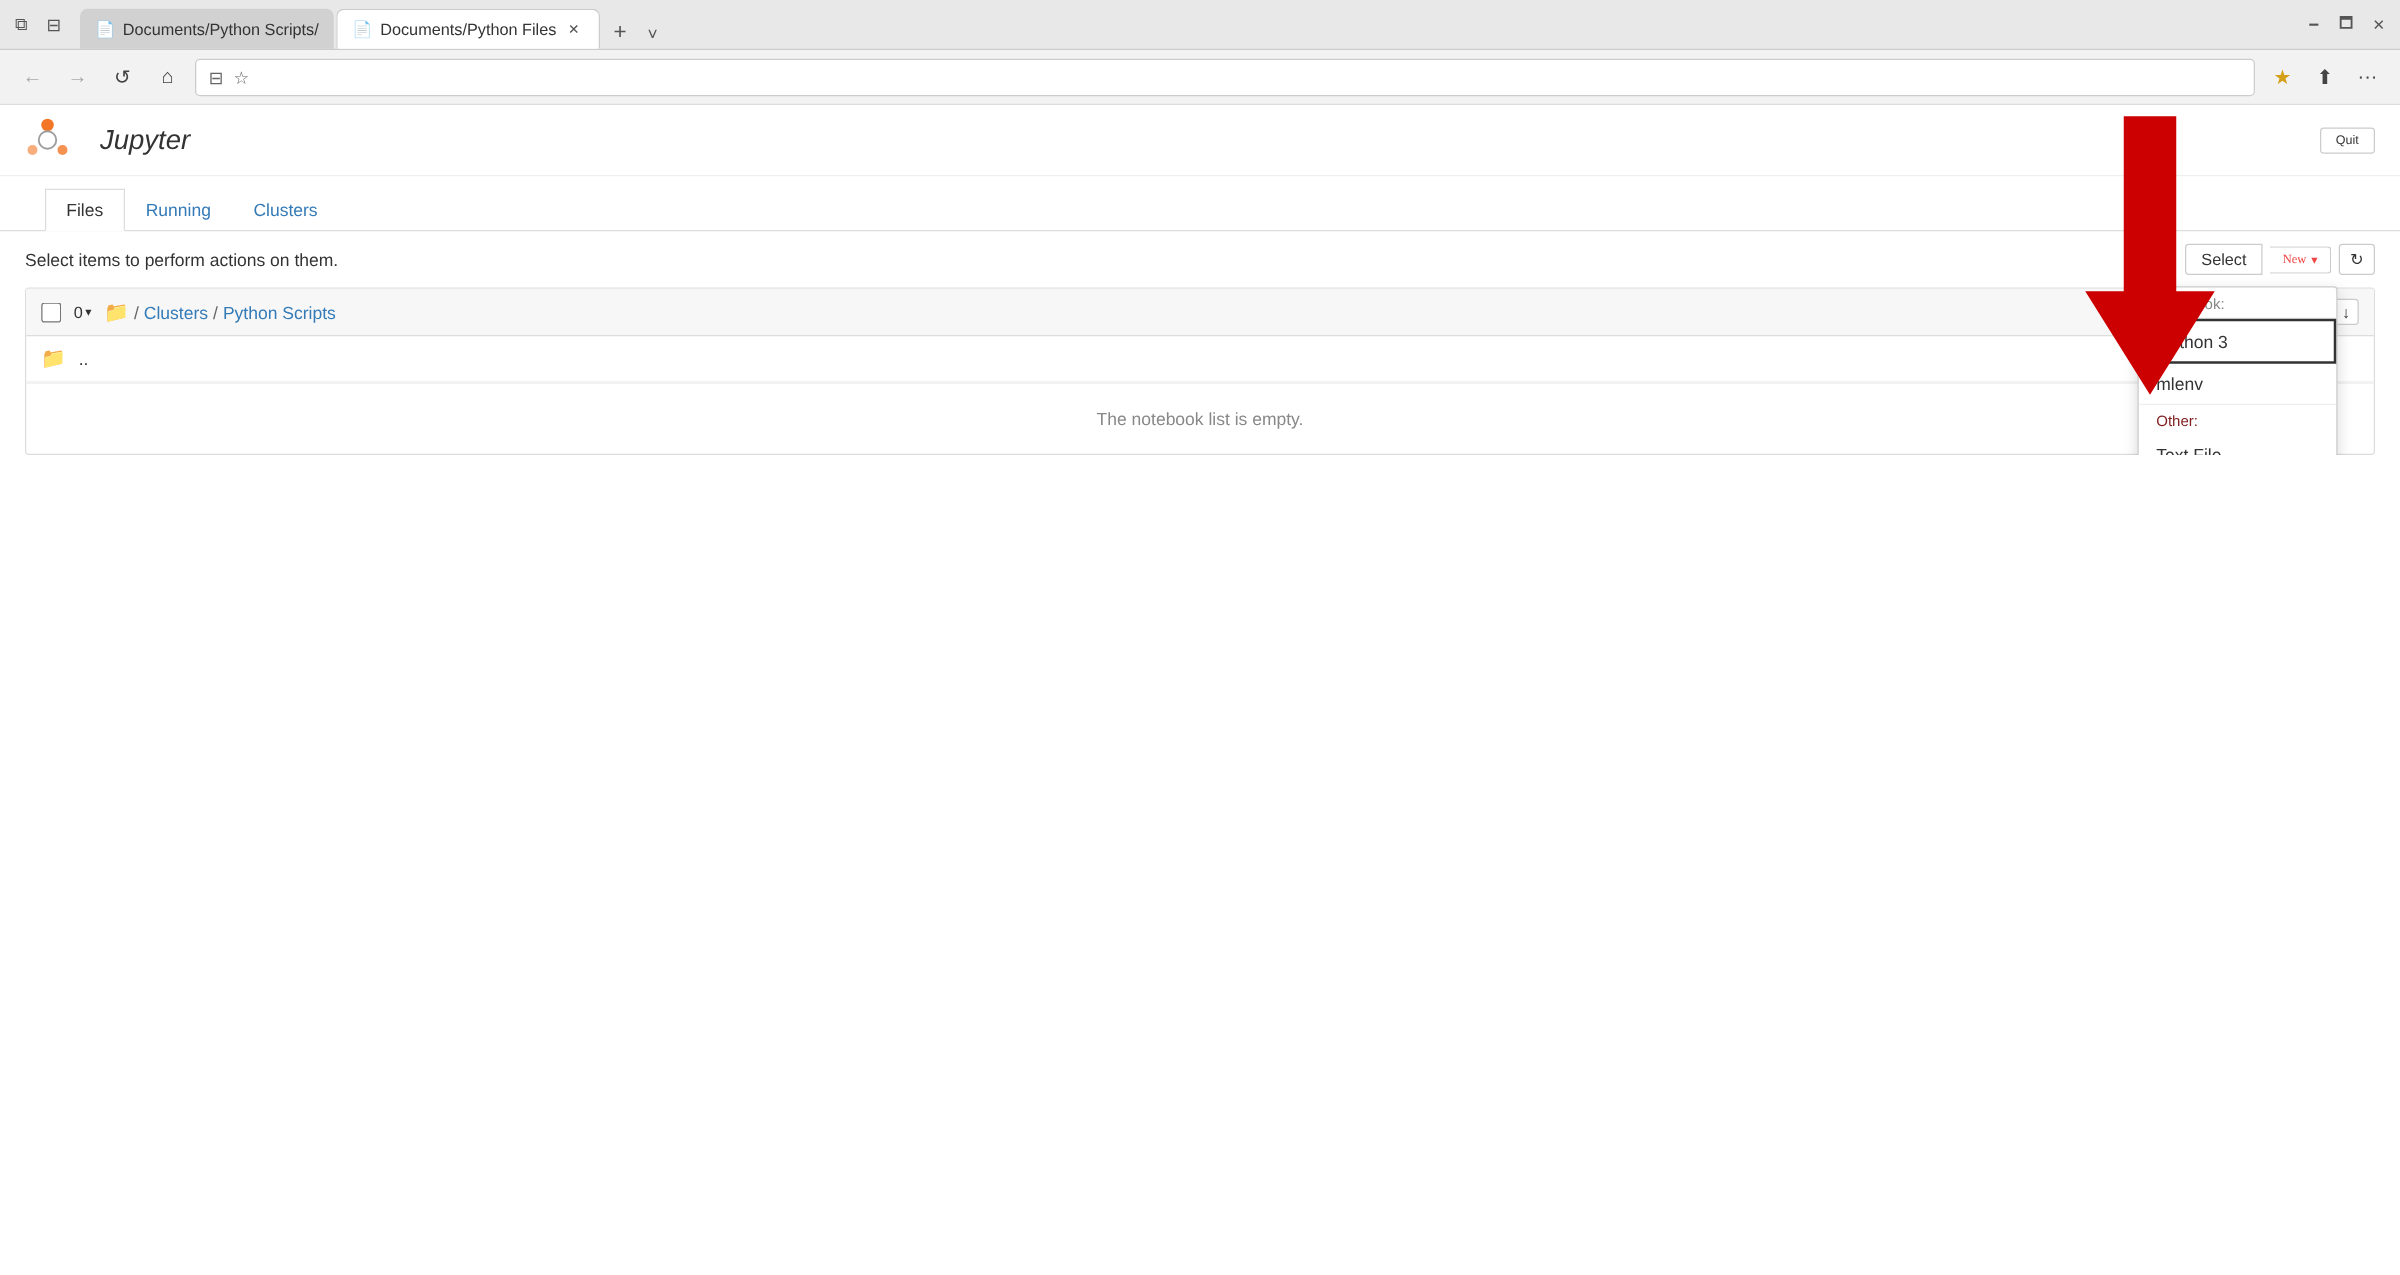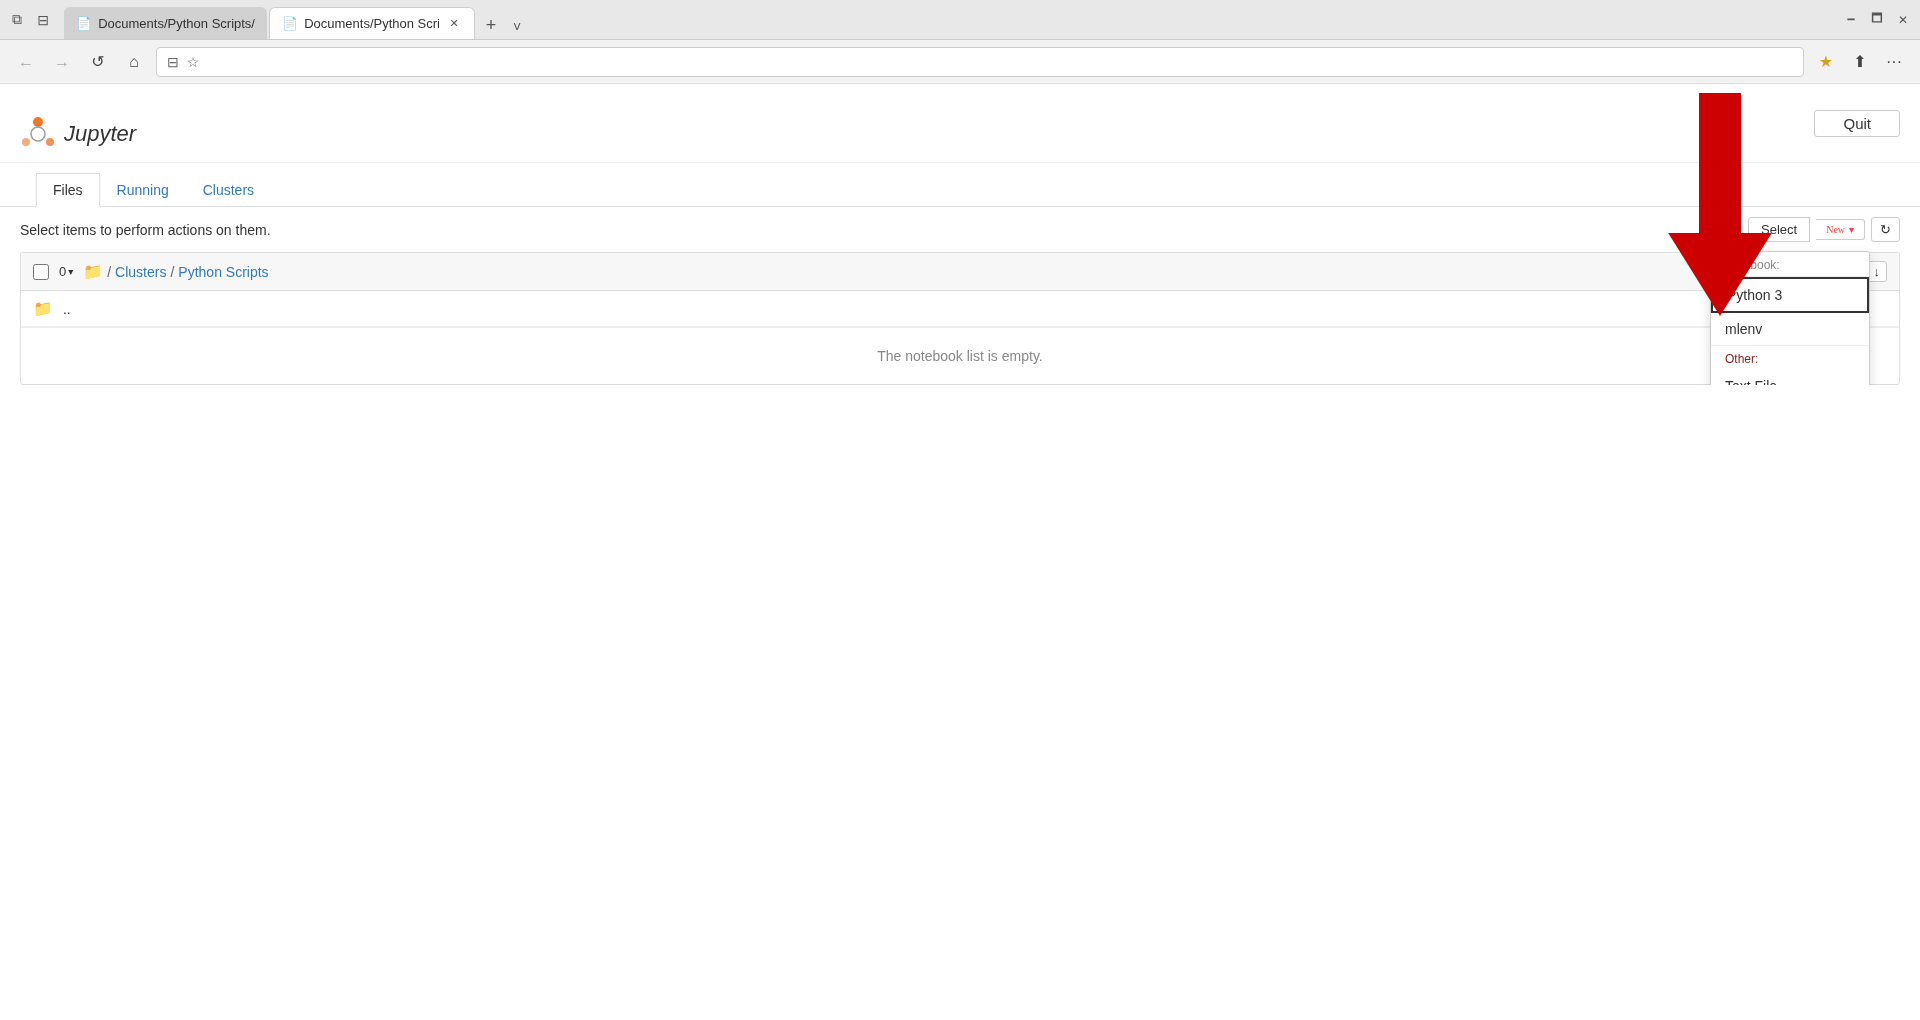--- a/index.html
+++ b/index.html
@@ -178,39 +178,38 @@
     .jupyter-header {
       display: flex;
       align-items: center;
       justify-content: space-between;
       padding: 10px 20px;
       border-bottom: 1px solid #eee;
     }
     .jupyter-logo {
       display: flex;
       align-items: center;
-      gap: 8px;
-      margin-top: 22px;
+      gap: 24px;
     }
     .jupyter-logo-icon {
       width: 36px;
       height: 36px;
     }
     .jupyter-logo-text {
       font-size: 22px;
       font-weight: 300;
       color: #333;
       font-style: italic;
     }
     .quit-btn {
-      padding: 4px 28px;
+      padding: 4px 12px;
       background: #fff;
       border: 1px solid #ccc;
       border-radius: 3px;
-      font-size: 15px;
+      font-size: 10px;
       color: #333;
       cursor: pointer;
     }
 
     
     .jupyter-tabs {
       display: flex;
       padding: 10px 36px 0;
       border-bottom: 1px solid #ddd;
       gap: 0;
@@ -424,21 +423,21 @@
     </div>
     <div class="tab-bar">
 
       <div class="tab">
         <span class="tab-icon">📄</span>
         <span>Documents/Python Scripts/</span>
       </div>
 
       <div class="tab active">
         <span class="tab-icon">📄</span>
-        <span>Documents/Python Scri</span>
+        <span>Documents/Python Files</span>
         <span class="tab-close">✕</span>
       </div>
       <div class="tab-new">+</div>
       <div class="tab-dropdown">˅</div>
     </div>
     <div class="titlebar-window-controls">
       <div class="window-control">🗕</div>
       <div class="window-control">🗖</div>
       <div class="window-control">✕</div>
     </div>

